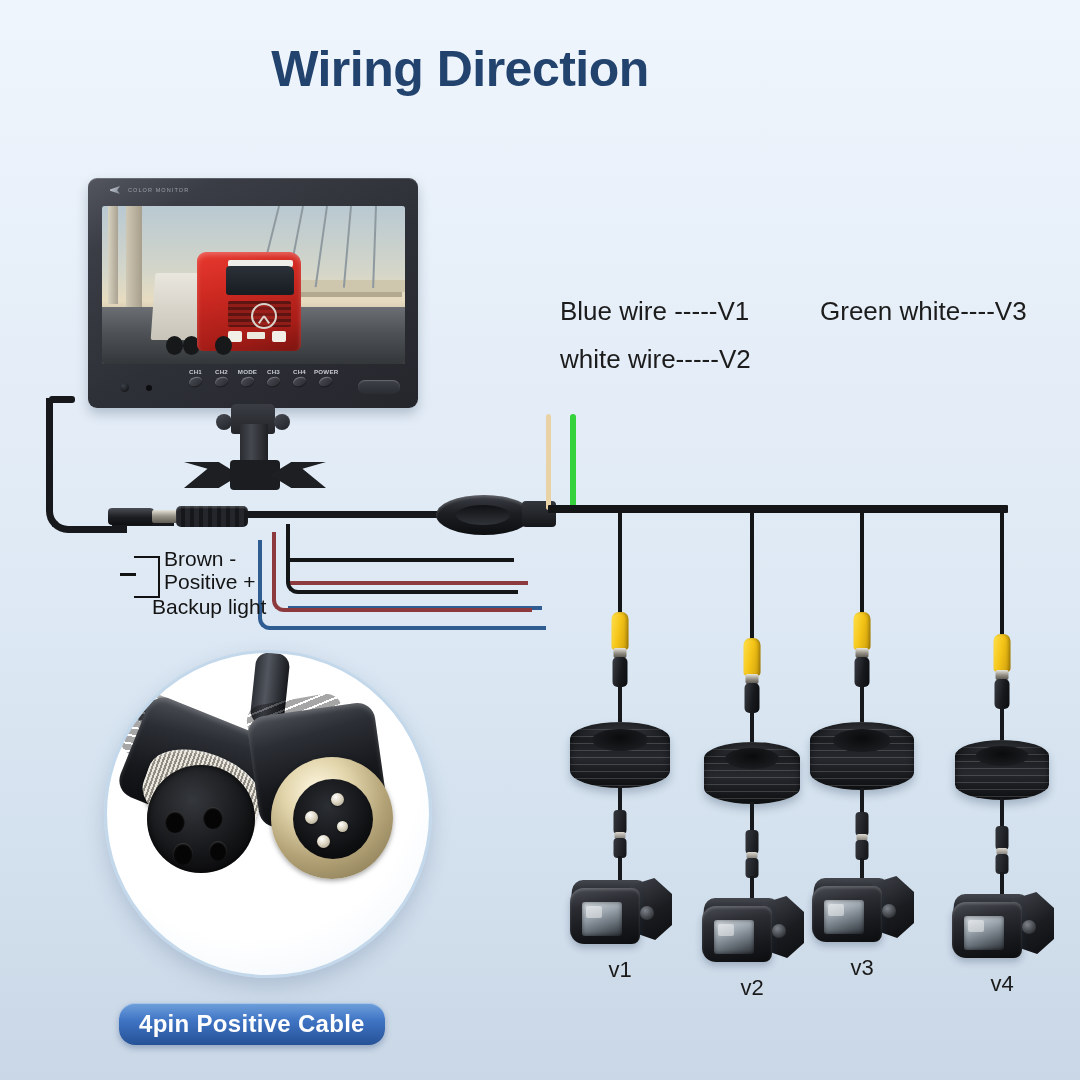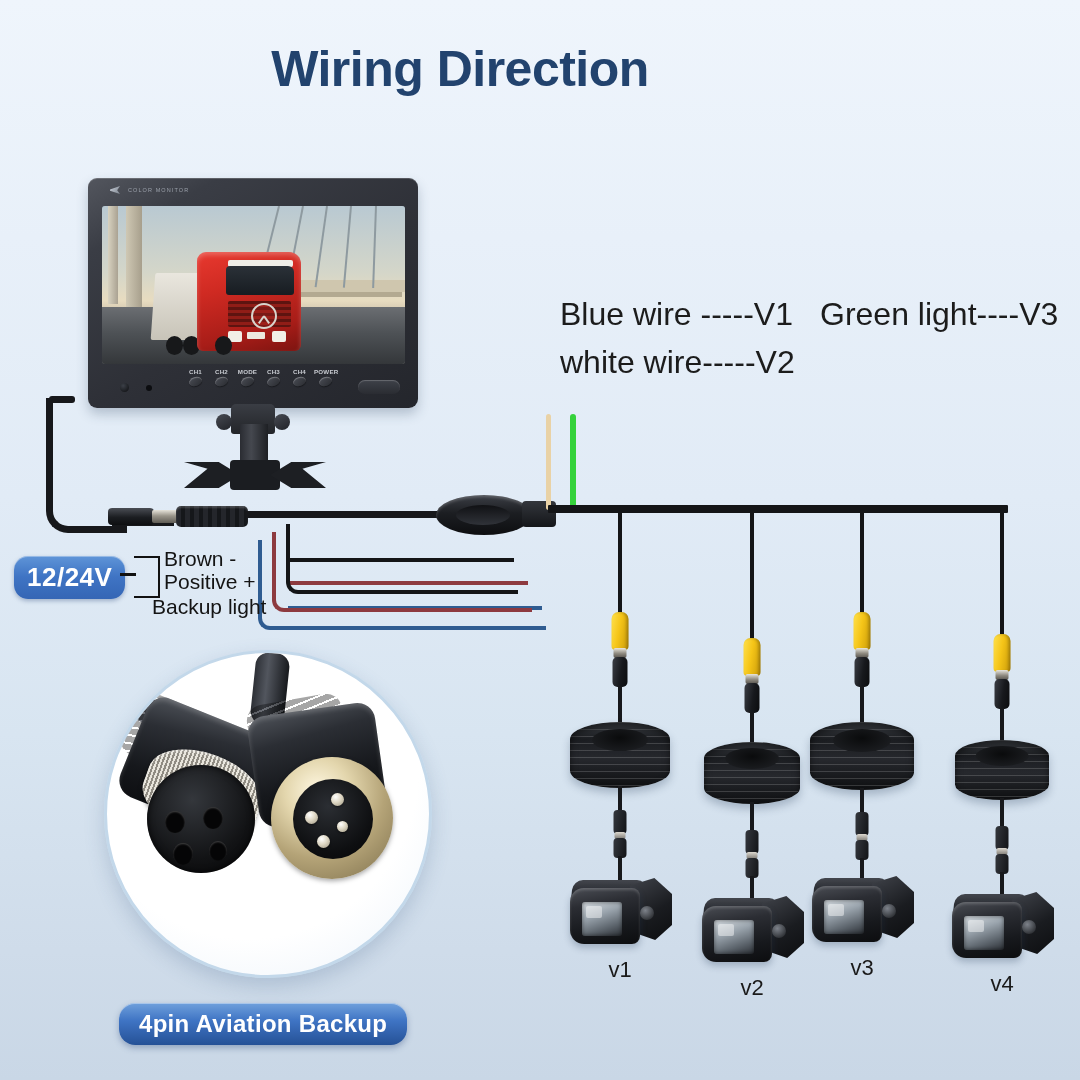--- a/index.html
+++ b/index.html
@@ -94,21 +94,21 @@
   .stand-col{position:absolute;left:152px;top:246px;width:28px;height:42px;
     background:linear-gradient(90deg,#2a2c32,#45484f 40%,#1e2024);border-radius:0 0 5px 5px;}
   .stand-base{position:absolute;left:96px;top:278px;width:142px;height:40px;}
   .fin{position:absolute;top:6px;width:56px;height:26px;background:#1d1f23;}
   .fin.fl{left:0;clip-path:polygon(0 0,42% 26%,0 100%,62% 100%,100% 50%,62% 0);}
   .fin.fr{right:0;clip-path:polygon(100% 0,58% 26%,100% 100%,38% 100%,0 50%,38% 0);}
   .fin-mid{position:absolute;left:46px;top:4px;width:50px;height:30px;background:#1b1d21;border-radius:4px;}
 
   
   #info-head{left:604px;top:232px;font-size:23px;color:#1c1c1c;}
-  .wire-row{position:absolute;font-size:32px;color:#1c1c1c;white-space:nowrap;}
+  .wire-row{position:absolute;font-size:26px;color:#1c1c1c;white-space:nowrap;}
   #wire-blue{left:560px;top:296px;}
   #wire-white{left:560px;top:344px;}
   #wire-green{left:820px;top:296px;}
   #wire-brown{left:820px;top:344px;}
 
   #choose-label{left:604px;top:468px;font-size:23px;color:#1c1c1c;white-space:nowrap;}
 
   
   .wire{position:absolute;}
   
@@ -346,21 +346,21 @@
 
 
   <div class="wire-row" id="wire-blue">
     <span>Blue wire</span>
     <span>-----</span><span>V1</span>
   </div>
   <div class="wire-row" id="wire-white">
     <span>white wire</span><span>-----</span><span>V2</span>
   </div>
   <div class="wire-row" id="wire-green">
-    <span>Green light</span><span>----</span><span>V3</span>
+    <span>Green white</span><span>----</span><span>V3</span>
   </div>
 
 
   <div class="wire" id="mon-cable-top"></div>
   <div class="wire" id="mon-cable"></div>
   <div class="wire" id="mon-cable-run"></div>
 
   <div class="conn-a"></div>
   <div class="conn-metal"></div>
   <div class="conn-b"></div>
@@ -376,21 +376,20 @@
 
   <div class="wire" id="bus-bar"></div>
 
   <div class="lead" id="lead-ground"></div>
   <div class="lead" id="lead-positive"></div>
   <div class="lead" id="lead-backup"></div>
   <div class="wire" id="loop-black"></div>
   <div class="wire" id="loop-red"></div>
   <div class="wire" id="loop-blue"></div>
 
-  <div class="abs" id="volt-badge">12/24V</div>
   <div class="abs" id="bracket-stem"></div>
   <div class="abs" id="bracket"></div>
 
   <div class="pwr-lbl" id="lbl-ground">Brown -</div>
   <div class="pwr-lbl" id="lbl-positive">Positive +</div>
   <div class="pwr-lbl" id="lbl-backup">Backup light</div>
 
   <div class="drop" style="left:618px;height:106px;"></div>
   <div class="branch" style="left:560px;top:612px;height:400px;">
     <div class="rca" style="top:0;"></div>
@@ -507,15 +506,15 @@
       <div class="brass" style="left:164px;top:104px;width:122px;height:122px;"></div>
       <div class="face-m" style="left:186px;top:126px;width:80px;height:80px;">
         <div class="pin" style="left:38px;top:14px;width:13px;height:13px;"></div>
         <div class="pin" style="left:12px;top:32px;width:13px;height:13px;"></div>
         <div class="pin" style="left:44px;top:42px;width:11px;height:11px;"></div>
         <div class="pin" style="left:24px;top:56px;width:13px;height:13px;"></div>
       </div>
     </div>
   </div>
 
-  <div class="abs" id="inset-badge">4pin Aviation Backup</div>
+  <div class="abs" id="inset-badge">4pin Positive Cable</div>
 
 </div>
 
 </body></html>

